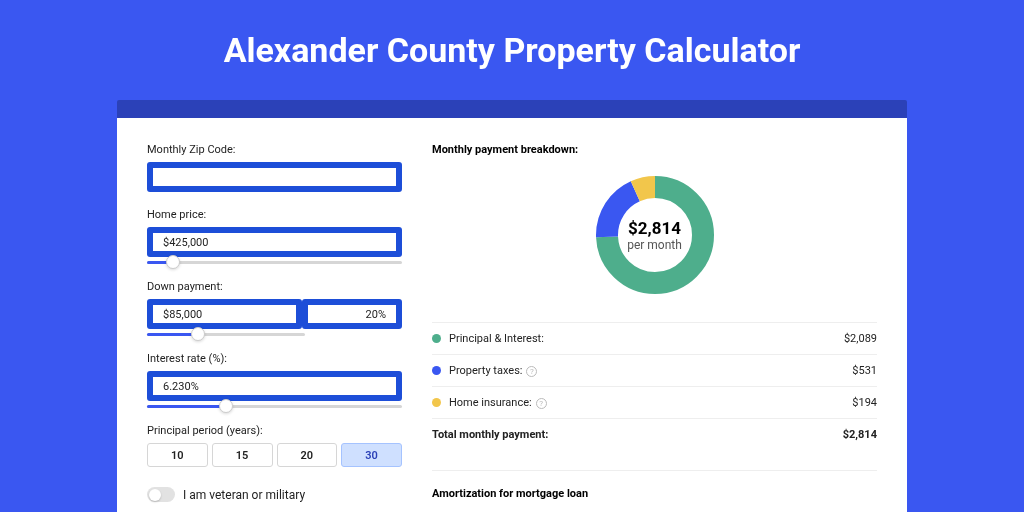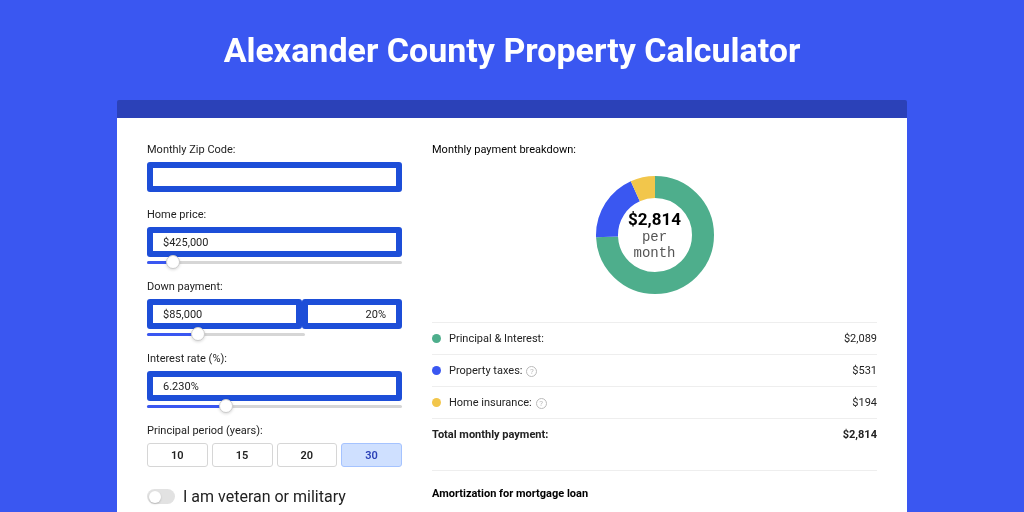--- a/index.html
+++ b/index.html
@@ -19,28 +19,28 @@
 .thumb{width:14px;height:14px;background:#fff;border:1px solid #ccc;border-radius:50%;position:absolute;top:-6px;transform:translateX(-50%);box-shadow:0 1px 3px rgba(0,0,0,0.15);}
 .row2{display:flex;}
 .row2 .inp:first-child{flex:1.8;}
 .row2 .inp:last-child{flex:1;text-align:right;}
 .periods{display:flex;gap:4px;}
 .pbtn{flex:1;height:24px;border:1px solid #d6d6d6;background:#fff;border-radius:3px;font-size:11px;font-weight:600;color:#222;cursor:pointer;}
 .pbtn.active{background:#cfe0ff;border-color:#a5c3ff;color:#2b41b8;}
 .toggle-row{display:flex;align-items:center;gap:8px;margin-top:20px;}
 .toggle{width:28px;height:15px;background:#e2e2e2;border-radius:10px;position:relative;cursor:pointer;}
 .toggle::after{content:"";width:12px;height:12px;background:#fff;border-radius:50%;position:absolute;top:1.5px;left:2px;box-shadow:0 1px 2px rgba(0,0,0,0.2);}
-.tog-lbl{font-size:16px;color:#222;}
-.sec-title{font-size:11px;font-weight:400;color:#000;margin-bottom:14px;}
+.tog-lbl{font-size:12px;color:#222;}
+.sec-title{font-size:11px;font-weight:700;color:#000;margin-bottom:14px;}
 .donut-wrap{display:flex;justify-content:center;margin:6px 0 22px 0;position:relative;}
 .donut{width:130px;height:130px;position:relative;}
 .donut svg{transform:rotate(-90deg);}
 .donut-center{position:absolute;top:50%;left:50%;transform:translate(-50%,-50%);text-align:center;}
 .donut-val{font-size:17px;font-weight:700;color:#000;}
-.donut-sub{font-size:14px;color:#555;font-family:Liberation Mono, monospace;}
+.donut-sub{font-size:12px;color:#555;}
 .legend{border-top:1px solid #eee;}
 .leg-row{display:flex;align-items:center;padding:9px 0;border-bottom:1px solid #eee;font-size:11px;}
 .leg-row:last-child{border-bottom:none;justify-content:flex-end;}
 .dot{width:9px;height:9px;border-radius:50%;margin-right:8px;flex-shrink:0;}
 .leg-name{flex:1;color:#222;}
 .leg-val{font-weight:400;color:#222;}
 .leg-row.total .leg-name,.leg-row.total .leg-val{font-weight:700;}
 .info{display:inline-flex;width:11px;height:11px;border:1px solid #bbb;border-radius:50%;font-size:8px;color:#bbb;align-items:center;justify-content:center;margin-left:4px;}
 .amort{margin-top:20px;border-top:1px solid #eee;padding-top:16px;}
 .amort-title{font-size:11px;font-weight:700;margin-bottom:10px;}

